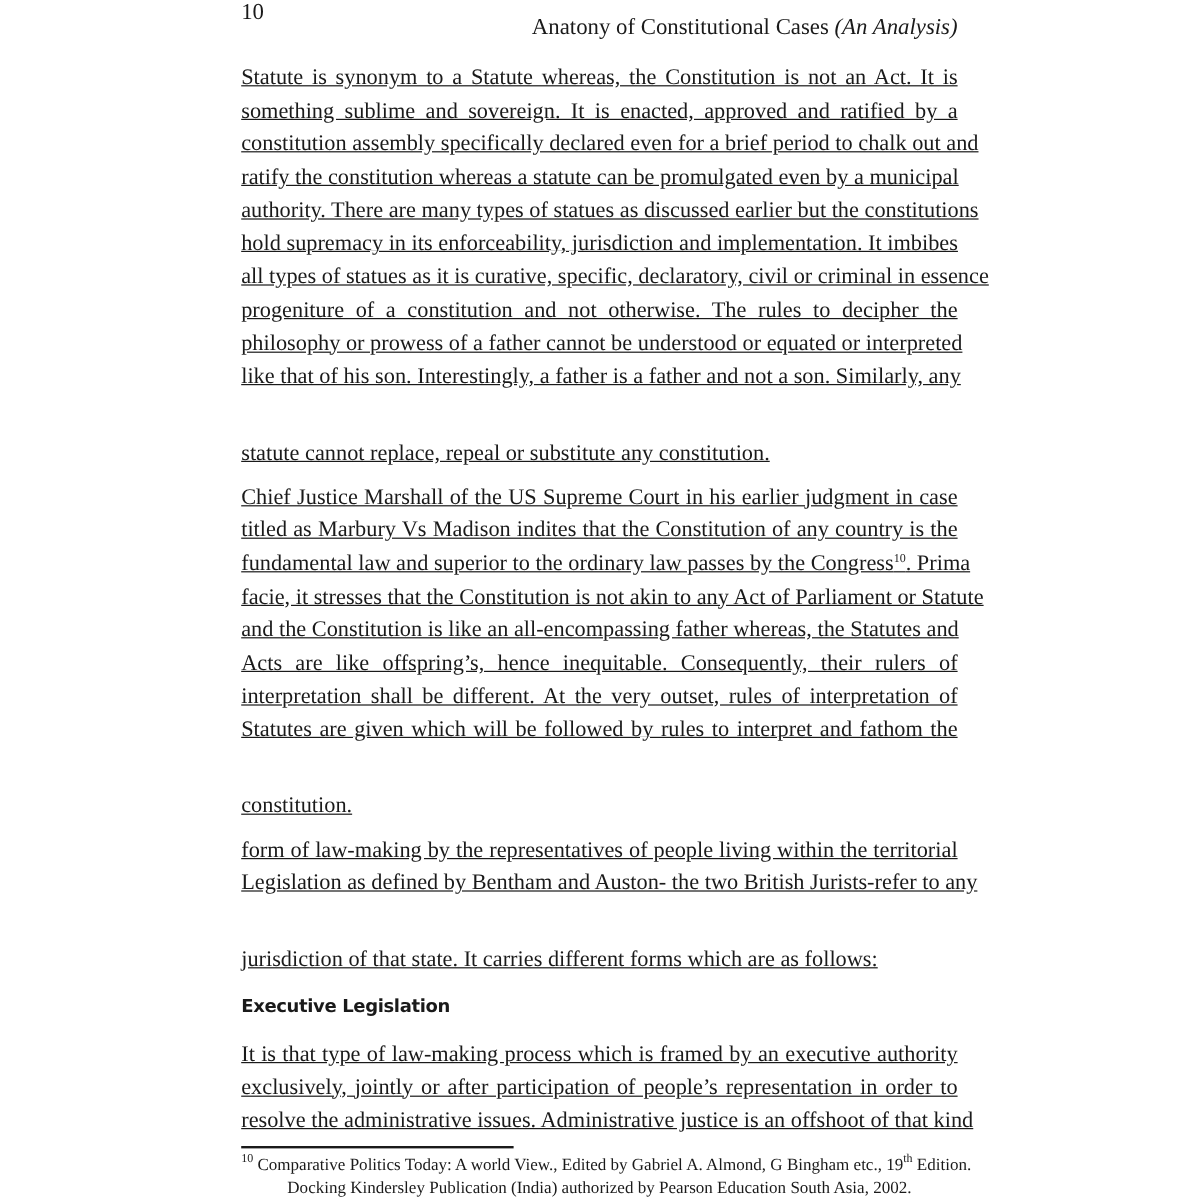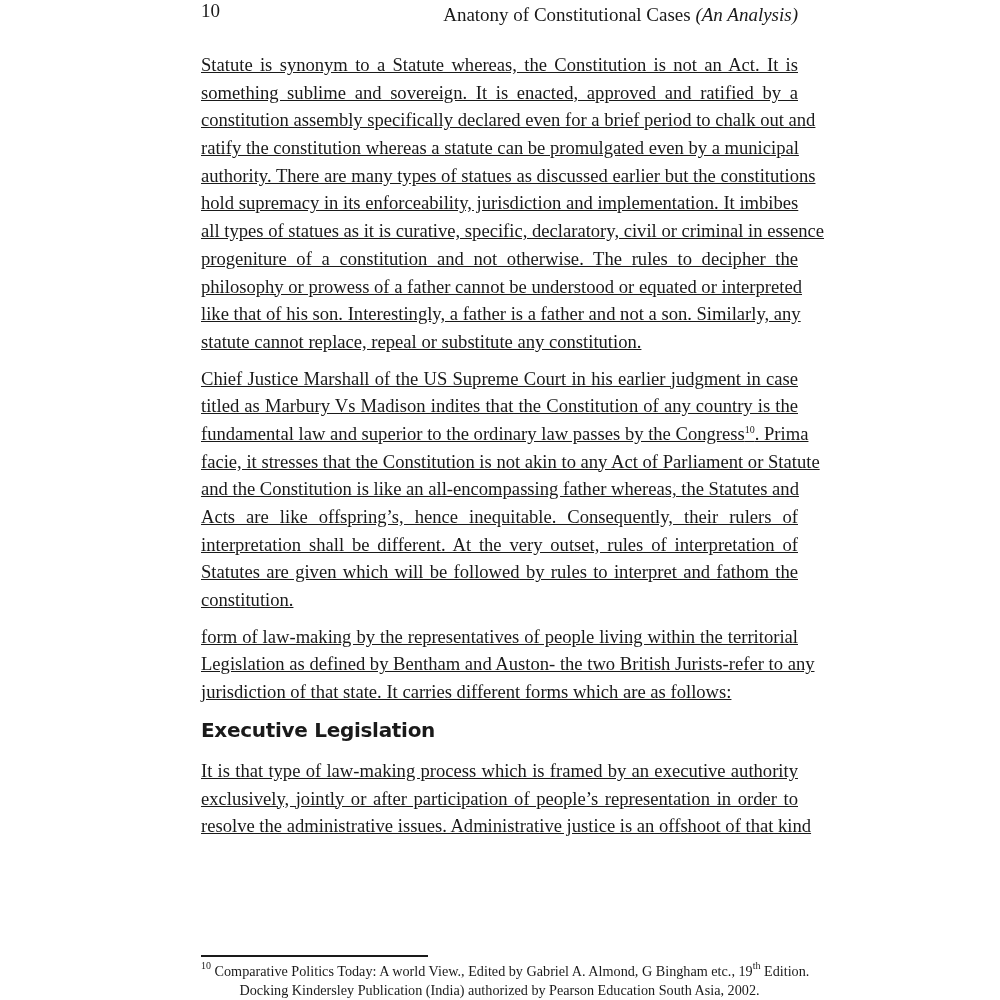--- a/index.html
+++ b/index.html
@@ -1,26 +1,26 @@
 <!DOCTYPE html>
 <html><head>
   <meta charset="utf-8">
   <style>
     html, body { margin: 0; padding: 0; background: #ffffff; }
     body { width: 1000px; height: 1000px; position: relative; overflow: hidden; color: #1a1a1a; font-family: "Liberation Serif", "DejaVu Serif", serif; }
     .header { position: absolute; top: 0; left: 201px; width: 597px; height: 28px; font-size: 19px; line-height: 22px; }
     .page-num { position: absolute; left: 0; top: 0; }
-    .running-title { position: absolute; right: 0; top: 4px; }
+    .running-title { position: absolute; right: 0; top: 12px; }
     .running-title i { font-style: italic; }
     .body { position: absolute; left: 201px; top: 51px; width: 597px; }
     .body p { margin: 0 0 9px 0; font-size: 18.6px; line-height: 27.7px; text-align: justify; }
     .body p .line { display: block; text-align: justify; text-align-last: justify; height: 27.7px; white-space: nowrap; text-decoration: underline; }
-    .body p .line.last { text-align-last: left; }
+    .body p .line.last { text-align-last: left; margin-top: 36px; }
     sup { font-size: 10px; line-height: 0; vertical-align: 7px; }
-    h2 { margin: 4px 0 12px 0; font-family: "DejaVu Sans", sans-serif; font-weight: 600; font-size: 20px; line-height: 30px; color: #1a1a1a; letter-spacing: -0.3px; }
+    h2 { margin: 4px 0 12px 0; font-family: "DejaVu Sans", sans-serif; font-weight: 600; font-size: 15px; line-height: 30px; color: #1a1a1a; letter-spacing: -0.3px; }
     .fn-rule { position: absolute; left: 201px; top: 955px; width: 227px; height: 0; border-top: 2px solid #1a1a1a; }
     .footnote { position: absolute; left: 201px; top: 962px; width: 597px; font-size: 14.2px; line-height: 19px; }
     .footnote .line { display: block; white-space: nowrap; text-align: center; }
   </style>
 </head>
 <body>
 
 <div class="header">
   <span class="page-num">10</span>
   <span class="running-title"><span>Anatony of Constitutional Cases </span><i>(An Analysis)</i></span>

